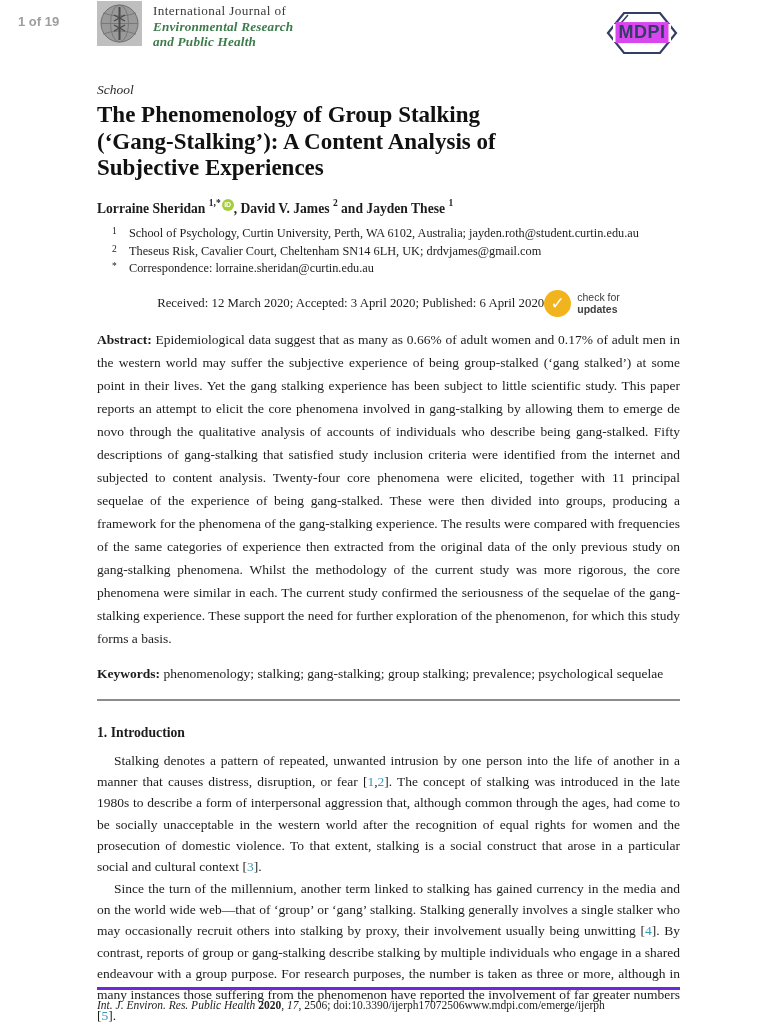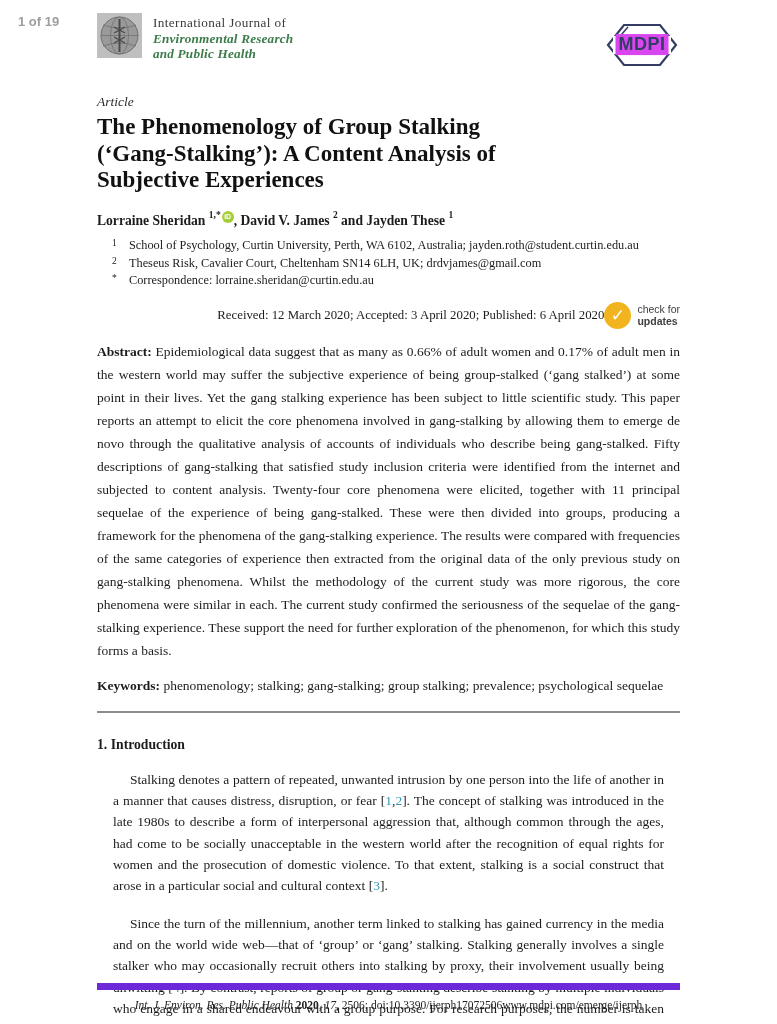--- a/index.html
+++ b/index.html
@@ -8,21 +8,21 @@
     font-family:"Liberation Serif","DejaVu Serif",serif;color:#1c1c1c;
     overflow:hidden;
   }
   .page-indicator{
     position:absolute;top:14px;left:18px;
     font-family:"Liberation Sans","DejaVu Sans",sans-serif;
     font-weight:bold;font-size:13px;color:#9e9e9e;
   }
   .content{position:absolute;left:97px;top:0;width:583px;}
   
-  .header-row{display:flex;justify-content:space-between;align-items:flex-start;padding-top:13px;}
+  .header-row{display:flex;justify-content:space-between;align-items:flex-start;padding-top:1px;}
   .journal-block{display:flex;gap:11px;}
   .journal-logo{width:45px;height:45px;flex:0 0 auto;}
   .journal-name{font-size:13.2px;line-height:15.5px;padding-top:2px;}
   .journal-name .jl1{color:#3a3a3a;letter-spacing:.4px;}
   .journal-name .jl2{color:#3c7c4b;font-weight:bold;font-style:italic;letter-spacing:.2px;}
   .mdpi-logo{position:relative;width:76px;height:48px;margin-top:8px;}
   .mdpi-logo svg{position:absolute;left:0;top:0;}
   .mdpi-text{
     position:absolute;left:50%;top:50%;transform:translate(-50%,-52%);
     background:#d946ef;padding:0 3px;
@@ -42,47 +42,47 @@
     display:inline-block;width:12px;height:12px;border-radius:50%;background:#a6ce39;
     color:#fff;font-family:"Liberation Sans",sans-serif;font-size:7px;font-weight:bold;
     text-align:center;line-height:12px;vertical-align:super;margin-left:1px;
   }
   
   .affiliations{margin-top:9px;font-size:12.3px;line-height:17.5px;}
   .aff-row{display:flex;padding-left:15px;}
   .aff-marker{width:17px;flex:0 0 auto;font-size:9.5px;position:relative;top:-2px;}
   .aff-text{flex:1;}
   
-  .dates-row{display:flex;justify-content:flex-end;align-items:center;margin-top:10px;height:32px;}
+  .dates-row{display:flex;justify-content:center;align-items:center;margin-top:10px;height:32px;}
   .dates-text{font-size:12.8px;}
   .update-badge{display:flex;align-items:center;gap:6px;}
   .badge-check{
     width:27px;height:27px;border-radius:50%;background:#f2b41e;color:#fff;
     font-size:17px;font-weight:bold;text-align:center;line-height:27px;
     font-family:"DejaVu Sans",sans-serif;
   }
   .badge-text{
     font-family:"Liberation Sans","DejaVu Sans",sans-serif;font-size:10.5px;
     line-height:11.5px;color:#404041;
   }
   .badge-text .bt2{font-weight:bold;}
   
   .abstract{margin:8px 0 0 0;text-align:justify;font-size:13.5px;line-height:23px;}
   .keywords{margin:13px 0 0 0;text-align:justify;font-size:13.5px;line-height:21.3px;}
   .rule{border:none;border-top:2px solid #8c8c8c;margin:15px 0 0 0;}
   
   .section-heading{margin:24px 0 0 0;font-size:13.7px;font-weight:bold;}
   .body-paras{margin-top:9px;}
-  .body-para{margin:16px;text-align:justify;text-indent:17px;font-size:13.5px;line-height:21.3px;}
+  .body-para{margin:0;text-align:justify;text-indent:17px;font-size:13.5px;line-height:21.3px;}
   .cite{color:#3598b8;}
   
   .footer{
     position:absolute;left:97px;right:97px;bottom:13px;
-    display:flex;justify-content:center;font-size:11.5px;color:#222;
-    border-top:7px solid #6d28d9;padding-top:9px;
+    display:flex;justify-content:flex-start;font-size:11.5px;color:#222;
+    border-top:3px solid #6d28d9;padding-top:9px;
   }
   .footer .it{font-style:italic;}
   .footer .bd{font-weight:bold;}
 </style>
 </head>
 <body>
 
 <div class="page-indicator">1 of 19</div>
 
 <div class="content">
@@ -108,21 +108,21 @@
     <div class="mdpi-logo">
       <svg width="76" height="48" viewBox="0 0 76 48" xmlns="http://www.w3.org/2000/svg">
         <polygon points="4,24 20,4 56,4 72,24 56,44 20,44" fill="none" stroke="#333d66" stroke-width="2.2"></polygon>
         <path d="M11 21 L24 6" fill="none" stroke="#333d66" stroke-width="1.5"></path>
         <rect x="9" y="15" width="58" height="18" fill="#ffffff"></rect>
       </svg>
       <span class="mdpi-text">MDPI</span>
     </div>
   </div>
 
-  <div class="article-label">Article</div>
+  <div class="article-label">School</div>
   <h1 class="paper-title">
     <span>The Phenomenology of Group Stalking</span>
     <span>(‘Gang-Stalking’): A Content Analysis of</span>
     <span>Subjective Experiences</span>
   </h1>
 
   <div class="authors"><span>Lorraine Sheridan</span> <sup>1,*</sup><span class="orcid-icon">iD</span><span>, David V. James</span> <sup>2</sup><span> and Jayden These</span> <sup>1</sup></div>
 
   <div class="affiliations">
     <div class="aff-row">

